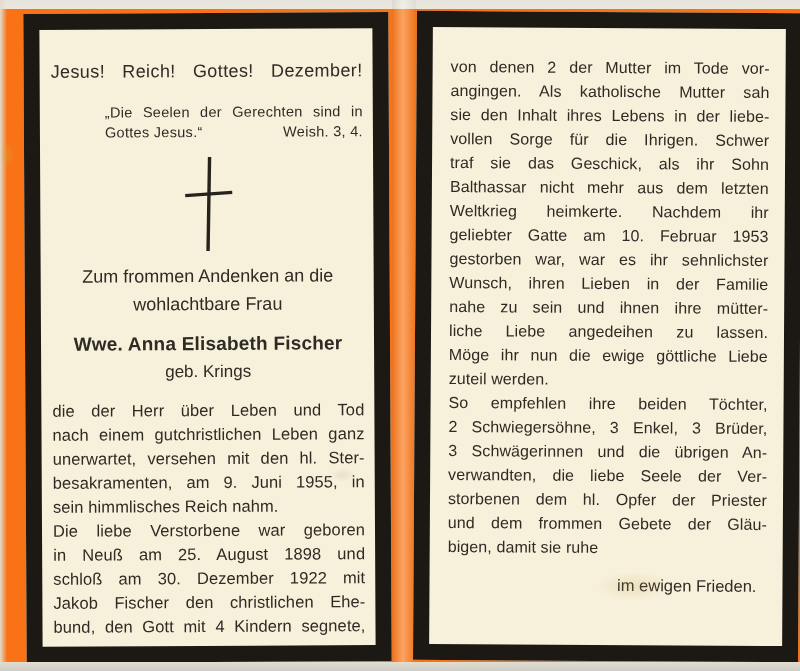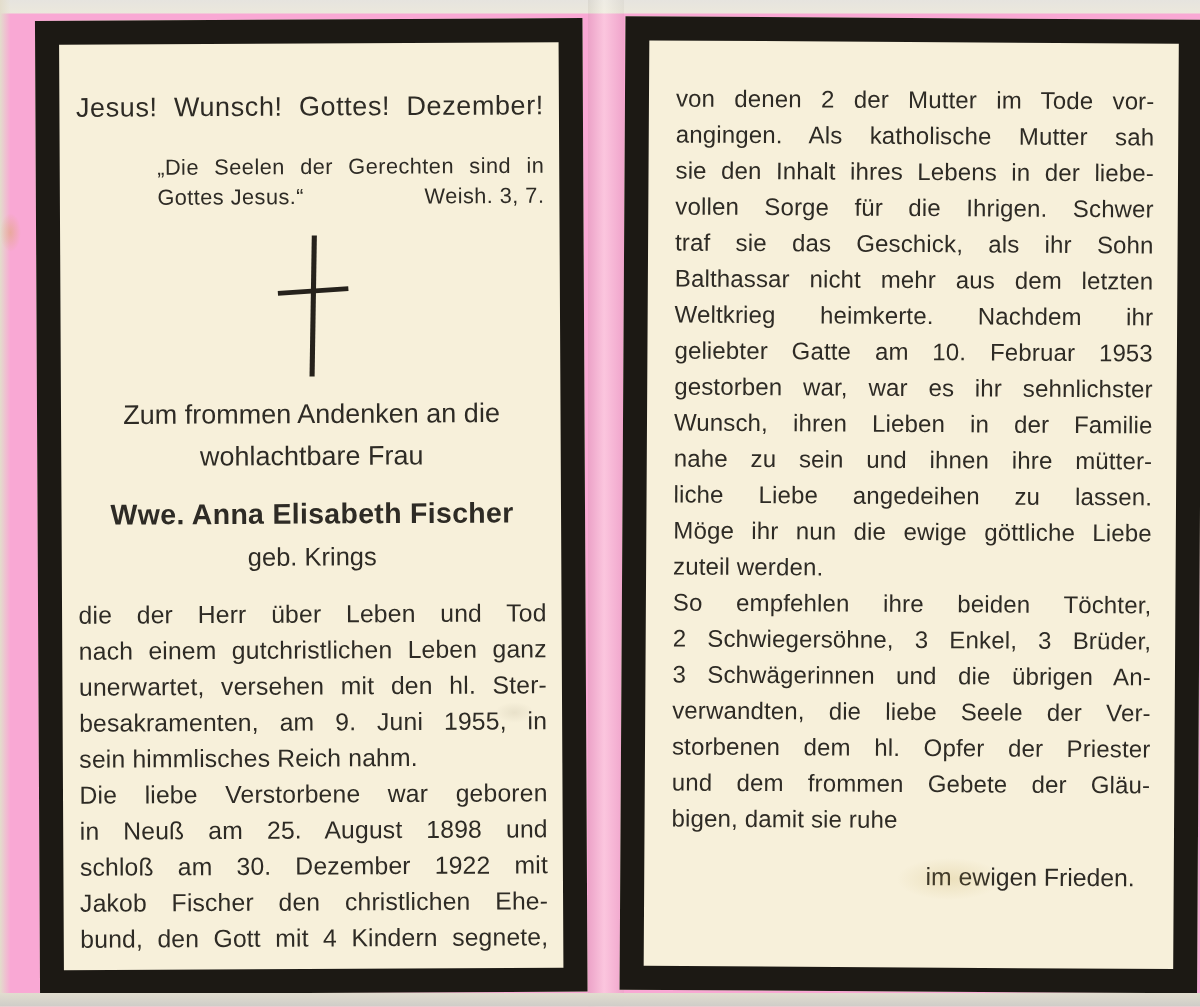--- a/index.html
+++ b/index.html
@@ -3,21 +3,21 @@
 <meta charset="utf-8">
 <style>
   html, body {
     margin: 0; padding: 0;
     width: 800px; height: 671px;
     overflow: hidden;
     background: #f1e9d3;
     font-family: "Liberation Sans", "DejaVu Sans", sans-serif;
     color: #2e2b25;
   }
-  .page { position: relative; width: 800px; height: 671px; background: #f9a8d4; }
+  .page { position: relative; width: 800px; height: 671px; background: #f97316; }
 
   
   .strip { position: absolute; left: 0; width: 800px; }
   .strip.top    { top: 0; height: 9px;  background: linear-gradient(180deg, #e6e4df, #ece8dc); }
   .strip.bottom { bottom: 0; height: 9px; background: linear-gradient(0deg, #cfcdc8, #e2ddcf); }
   .strip.left-edge { top: 0; left: 0; width: 7px; height: 671px; background: linear-gradient(90deg, #e3ddcc, rgba(227,221,204,0)); }
 
   
   .fold {
     position: absolute; left: 392px; top: 0; width: 24px; height: 671px;
@@ -95,30 +95,30 @@
 
   <div class="strip top"></div>
   <div class="strip left-edge"></div>
   <div class="fold"></div>
 
   <div class="panel left">
     <div class="inner">
 
       <div class="invocation">
           <span>Jesus!</span>
-          <span>Wunsch!</span>
+          <span>Reich!</span>
           <span>Gottes!</span>
           <span>Dezember!</span>
         </div>
 
       <div class="quote">
         <div class="jline">„Die Seelen der Gerechten sind in</div>
         <div class="qrow">
           <span>Gottes Jesus.“</span>
-          <span>Weish. 3, 7.</span>
+          <span>Weish. 3, 4.</span>
         </div>
       </div>
 
       <div class="cross-wrap">
         <svg class="cross" width="70" height="100" viewBox="0 0 70 100" aria-hidden="true">
           <line x1="37.5" y1="3" x2="35.5" y2="97" stroke="#26221c" stroke-width="3.4"></line>
           <line x1="13" y1="41.5" x2="60" y2="38.5" stroke="#26221c" stroke-width="3.2"></line>
         </svg>
       </div>
 

